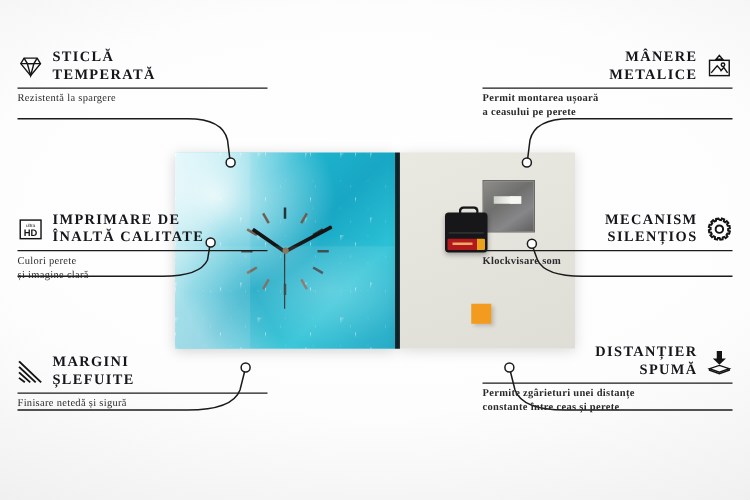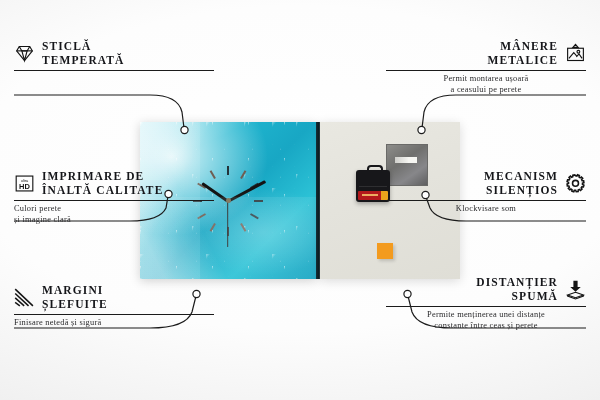--- a/index.html
+++ b/index.html
@@ -76,21 +76,21 @@
   #foam{position:absolute;left:57px;top:121px;width:16px;height:16px;background:#f39b1f;box-shadow:2px 2px 3px rgba(0,0,0,.16);}
   
   .cal{position:absolute;width:200px;}
   .cal .hd{display:flex;align-items:center;gap:7px;}
   .cal.r .hd{justify-content:flex-end;}
   .ttl{font-size:11.5px;line-height:13.5px;letter-spacing:1.1px;color:#15161a;font-weight:700;text-transform:uppercase;}
   .cal.l .ttl{text-align:left;}
   .cal.r .ttl{text-align:right;}
   .rule{height:1px;background:#1b1b1b;margin:3px 0 3px;}
   .sub{font-size:8.4px;line-height:10.5px;color:#2a2a2c;letter-spacing:.25px;}
-  .cal.r .sub{text-align:center;}
+  .cal.r .sub{text-align:left;font-weight:bold;}
   .ico{width:21px;height:21px;flex:0 0 21px;display:block;}
   .ico svg{display:block;width:21px;height:21px;}
   #c1{left:14px;top:40px;}
   #c2{left:14px;top:170px;}
   #c3{left:14px;top:284px;}
   #c4{left:386px;top:40px;}
   #c5{left:386px;top:170px;}
   #c6{left:386px;top:276px;}
   #wires{position:absolute;inset:0;pointer-events:none;}
 </style>
@@ -191,20 +191,21 @@
               <path d="M9 9 L15 9"></path>
         </g>
           </svg>
       </span>
       <div>
         <div class="ttl">STICLĂ</div>
         <div class="ttl">TEMPERATĂ</div>
       </div>
     </div>
     <div class="rule"></div>
+    <div class="sub">Rezistentă la spargere</div>
   </div>
 
   <div class="cal l" id="c2">
     <div class="hd">
       <span class="ico">
         <svg viewBox="0 0 24 24">
           <rect x="2.5" y="3.5" width="19" height="17" fill="none" stroke="#141414" stroke-width="1.3"></rect>
           <text x="12" y="10.2" font-family="Liberation Sans, sans-serif" font-size="4.4" text-anchor="middle" fill="#141414">ultra</text>
           <text x="12" y="18" font-family="Liberation Sans, sans-serif" font-size="8.6" font-weight="bold" text-anchor="middle" fill="#141414">HD</text>
         </svg>
@@ -298,17 +299,17 @@
         <svg viewBox="0 0 24 24">
           <path d="M9.6 2 H14.4 V9 H18 L12 14.6 L6 9 H9.6 Z" fill="#141414"></path>
           <g fill="none" stroke="#141414" stroke-width="1.3">
             <path d="M12 15.2 L21 18.2 L12 21.4 L3 18.2 Z"></path>
             <path d="M3 18.2 V19.6 L12 22.8 L21 19.6 V18.2"></path>
           </g>
         </svg>
       </span>
     </div>
     <div class="rule"></div>
-    <div class="sub">Permite menținerea unei distanțe</div>
+    <div class="sub">Permite zgârieturi unei distanțe</div>
     <div class="sub">constante între ceas și perete</div>
   </div>
 
 </div>
 
 </body></html>

